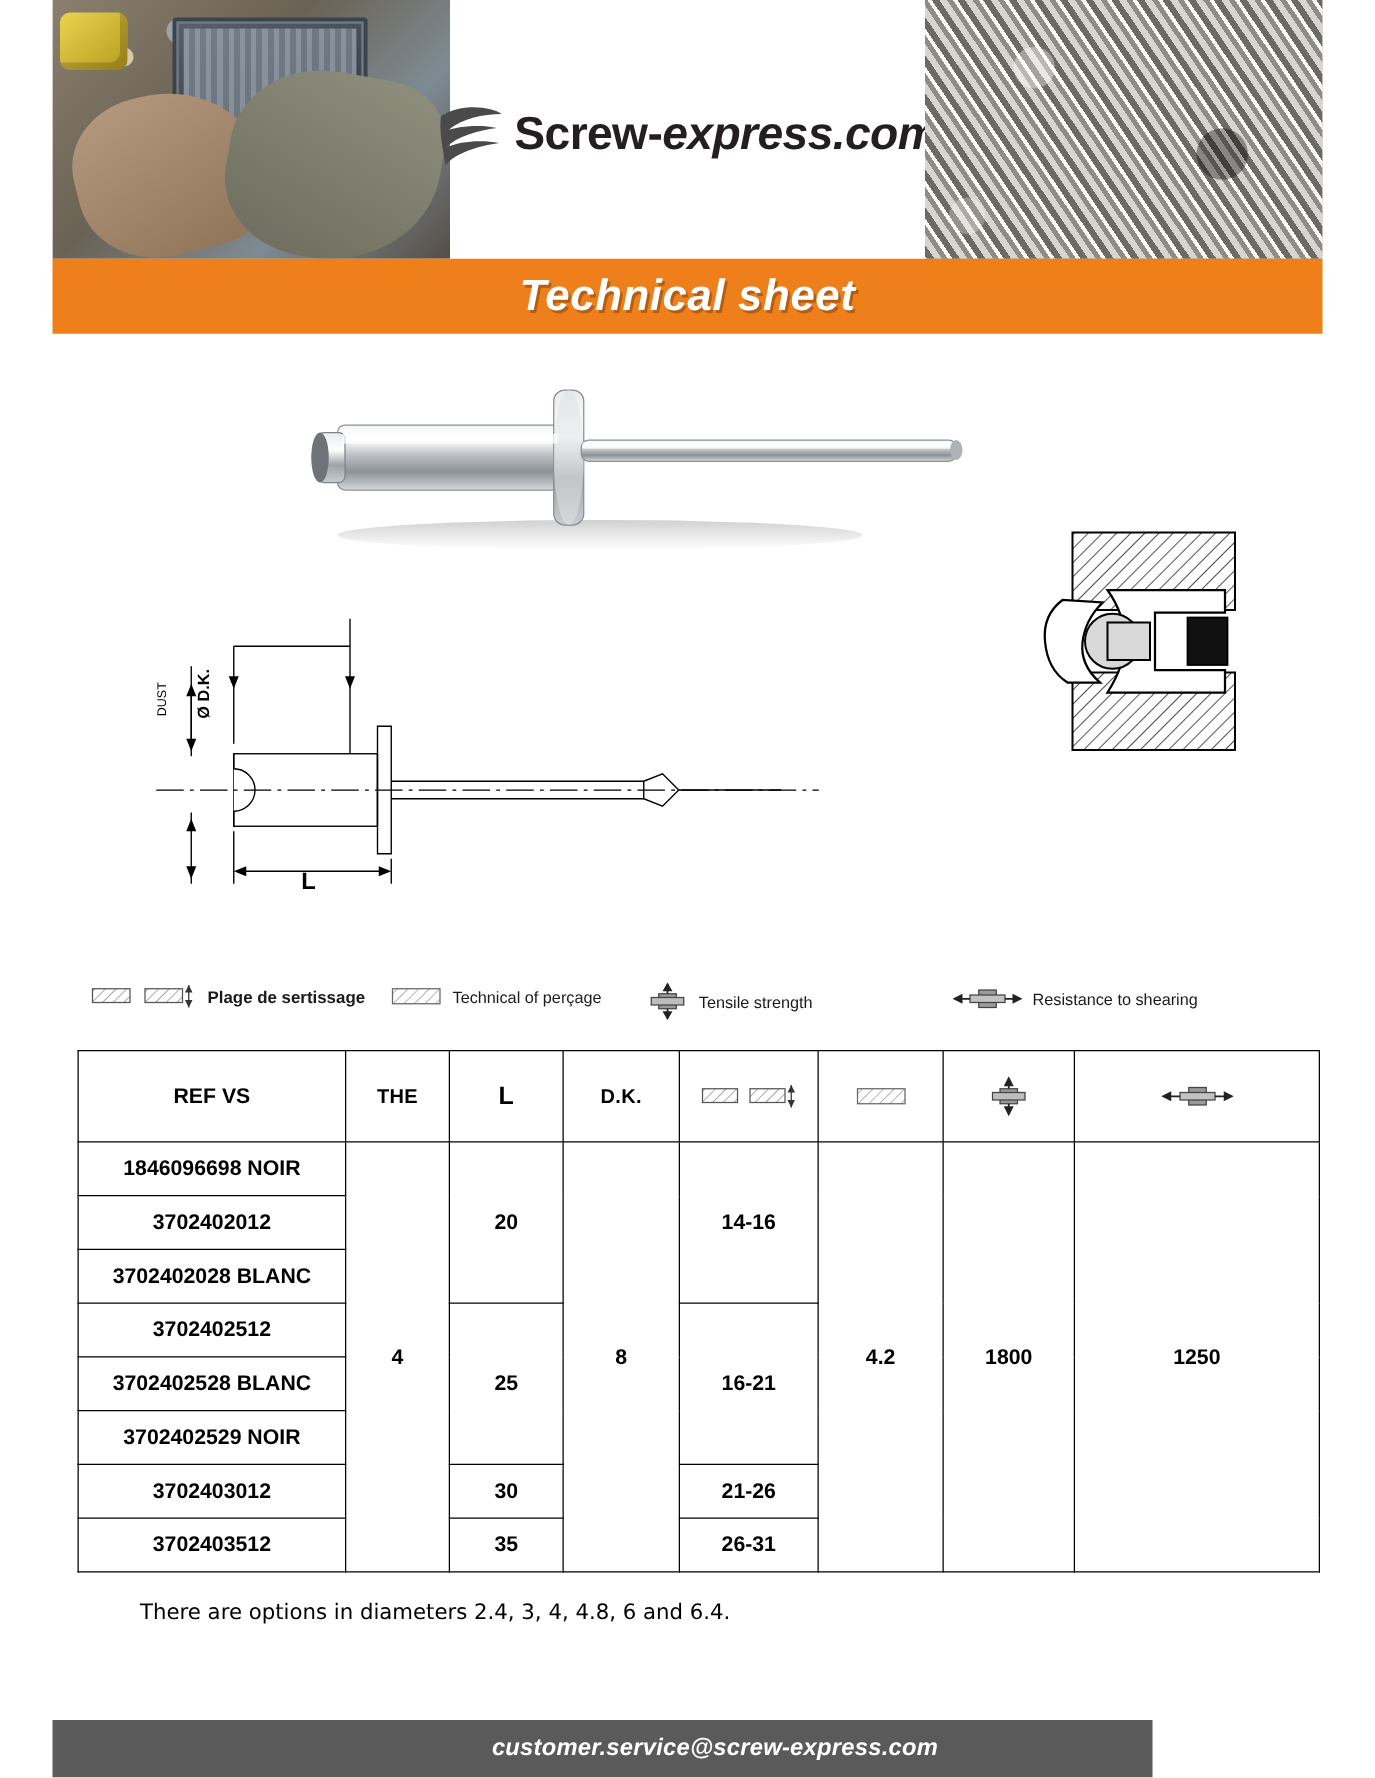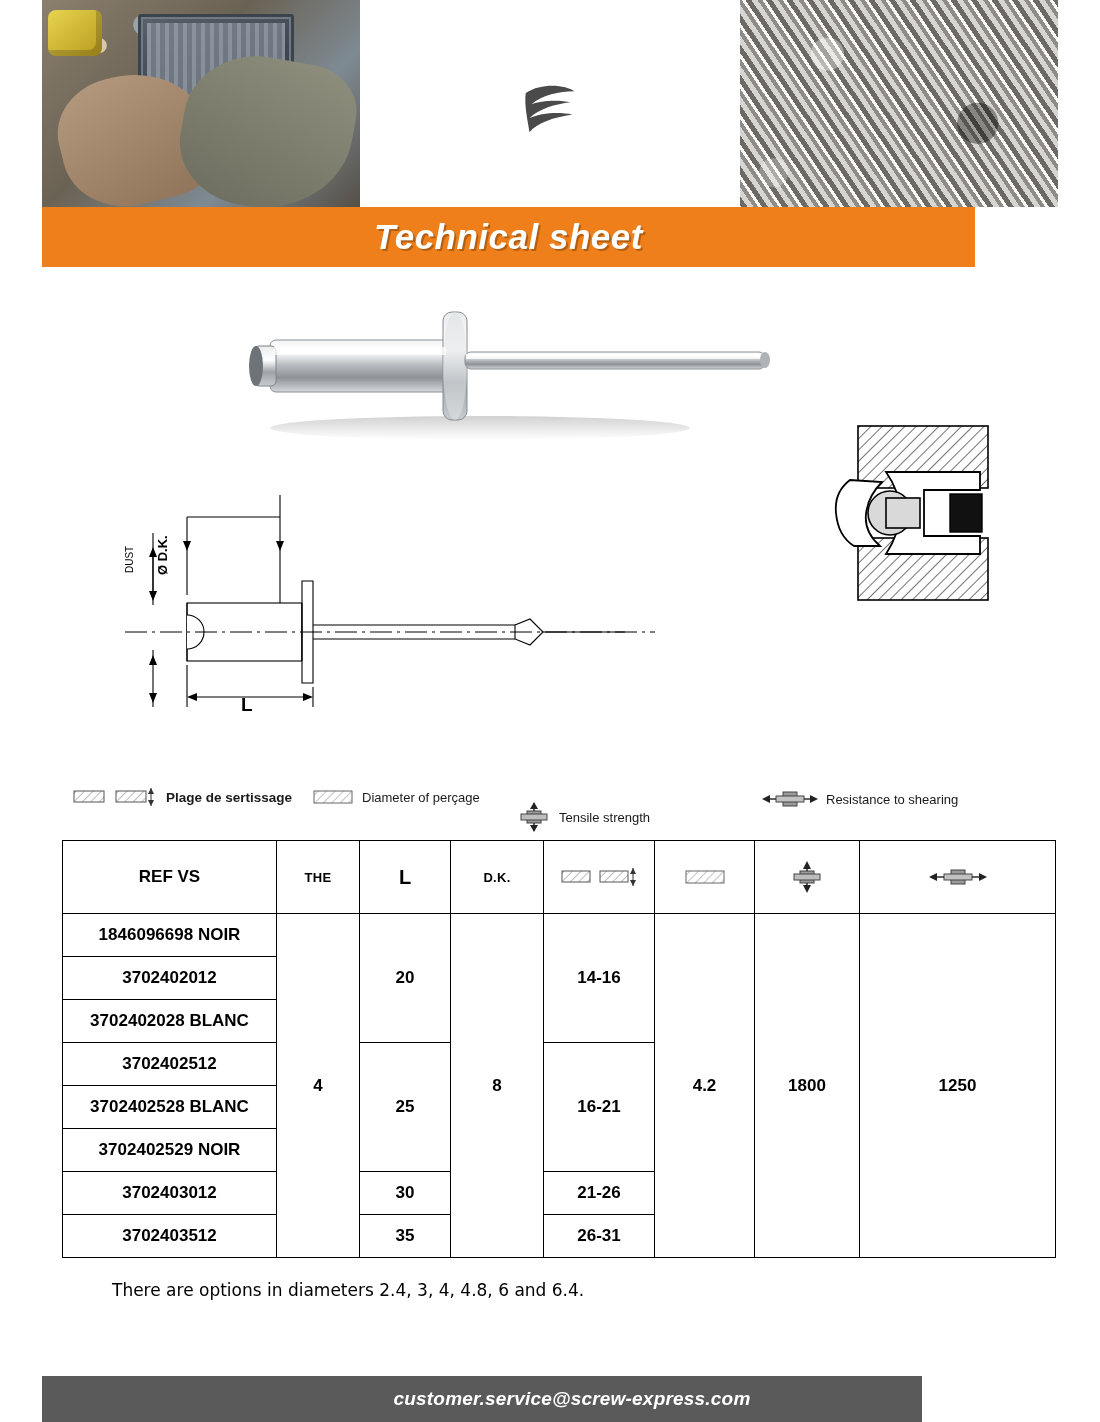--- a/index.html
+++ b/index.html
@@ -126,21 +126,21 @@
     letter-spacing: -.5px;
     white-space: nowrap;
     color: #231f20;
   }
   .logo-text .ital { font-style: italic; font-weight: bold; }
 
   .title-bar {
     position: absolute;
     left: 42px;
     top: 207px;
-    width: 933px;
+    width: 1016px;
     height: 60px;
     background: #ef7f1a;
     display: flex;
     align-items: center;
     justify-content: center;
   }
   .title-bar .title {
     color: #ffffff;
     font-size: 35px;
     font-weight: bold;
@@ -181,21 +181,21 @@
   .legend-item {
     position: absolute;
     display: flex;
     align-items: center;
     gap: 8px;
     font-size: 13px;
     color: #1a1a1a;
   }
   .legend-item.l1 { left: 10px; top: 0; }
   .legend-item.l2 { left: 250px; top: 2px; }
-  .legend-item.l3 { left: 455px; top: 0; margin-top: 16px; }
+  .legend-item.l3 { left: 455px; top: 0; }
   .legend-item.l4 { left: 700px; top: 0; }
   .legend-item .lbl-bold { font-weight: bold; font-size: 13.5px; }
   .legend-item svg { display: block; }
 
   
   .tbl-wrap {
     position: absolute;
     left: 62px; top: 840px;
     width: 985px;
   }
@@ -216,21 +216,21 @@
   }
   table.spec thead th { height: 72px; }
   th.c-ref { width: 213px; font-size: 20px; }
   th.c-the { width: 82px; }
   th.c-l   { width: 90px; }
   th.c-dk  { width: 92px; }
   th.c-pl  { width: 110px; }
   th.c-dp  { width: 99px; }
   th.c-ts  { width: 104px; }
   th.c-rs  { width: 195px; }
-  .hd-small { font-size: 13px; font-weight: bold; letter-spacing: .3px; }
+  .hd-small { font-size: 16px; font-weight: bold; letter-spacing: .3px; }
   .hd-big { font-size: 20px; font-weight: bold; }
   .hd-icon { display: flex; align-items: center; justify-content: center; }
   td.ref-cell { font-size: 18.5px; }
   .note {
     position: absolute;
     left: 112px;
     top: 1258px;
     font-size: 17px;
     color: #000000;
     font-family: "DejaVu Sans", sans-serif;
@@ -278,20 +278,23 @@
     <div class="hand1"></div>
     <div class="hand2"></div>
   </div>
 
   <div class="logo-wrap">
     <div class="logo-inner">
       <span class="logo-mark">
         <svg viewBox="0 0 60 58" width="56" height="54">
           <path d="M4 14 C22 2, 48 6, 56 12 C40 12, 22 16, 10 26 C20 22, 40 21, 52 24 C36 26, 18 31, 8 41 C20 35, 40 34, 54 37 C34 40, 16 46, 8 56 C6 44, 2 26, 4 14 Z" fill="#4a4a4a"></path>
         </svg>
+      </span>
+      <span class="logo-text">
+        <span>Screw-</span><span class="ital">express.com</span>
       </span>
     </div>
   </div>
 
   <div class="photo-right">
     <div class="screws"></div>
   </div>
 </div>
 
 <div class="title-bar">
@@ -431,21 +434,21 @@
     <span>
       <svg width="42" height="18" viewBox="0 0 42 18">
         <defs>
           <pattern id="h3" width="6" height="6" patternTransform="rotate(45)" patternUnits="userSpaceOnUse">
             <line x1="0" y1="0" x2="0" y2="6" stroke="#888" stroke-width="1"></line>
           </pattern>
         </defs>
         <rect x="2" y="3" width="38" height="12" fill="url(#h3)" stroke="#666" stroke-width="1"></rect>
       </svg>
     </span>
-    <span>Diameter of perçage</span>
+    <span>Technical of perçage</span>
   </div>
 
   <div class="legend-item l3">
     <span>
       <svg width="34" height="30" viewBox="0 0 34 30">
         <rect x="10" y="9" width="14" height="12" fill="#9a9a9a" stroke="#444" stroke-width="1"></rect>
         <rect x="4" y="12" width="26" height="6" fill="#bdbdbd" stroke="#444" stroke-width="1"></rect>
         <line x1="17" y1="1" x2="17" y2="9" stroke="#222" stroke-width="1.4"></line>
         <polygon points="17,0 13,7 21,7" fill="#222"></polygon>
         <line x1="17" y1="21" x2="17" y2="29" stroke="#222" stroke-width="1.4"></line>

